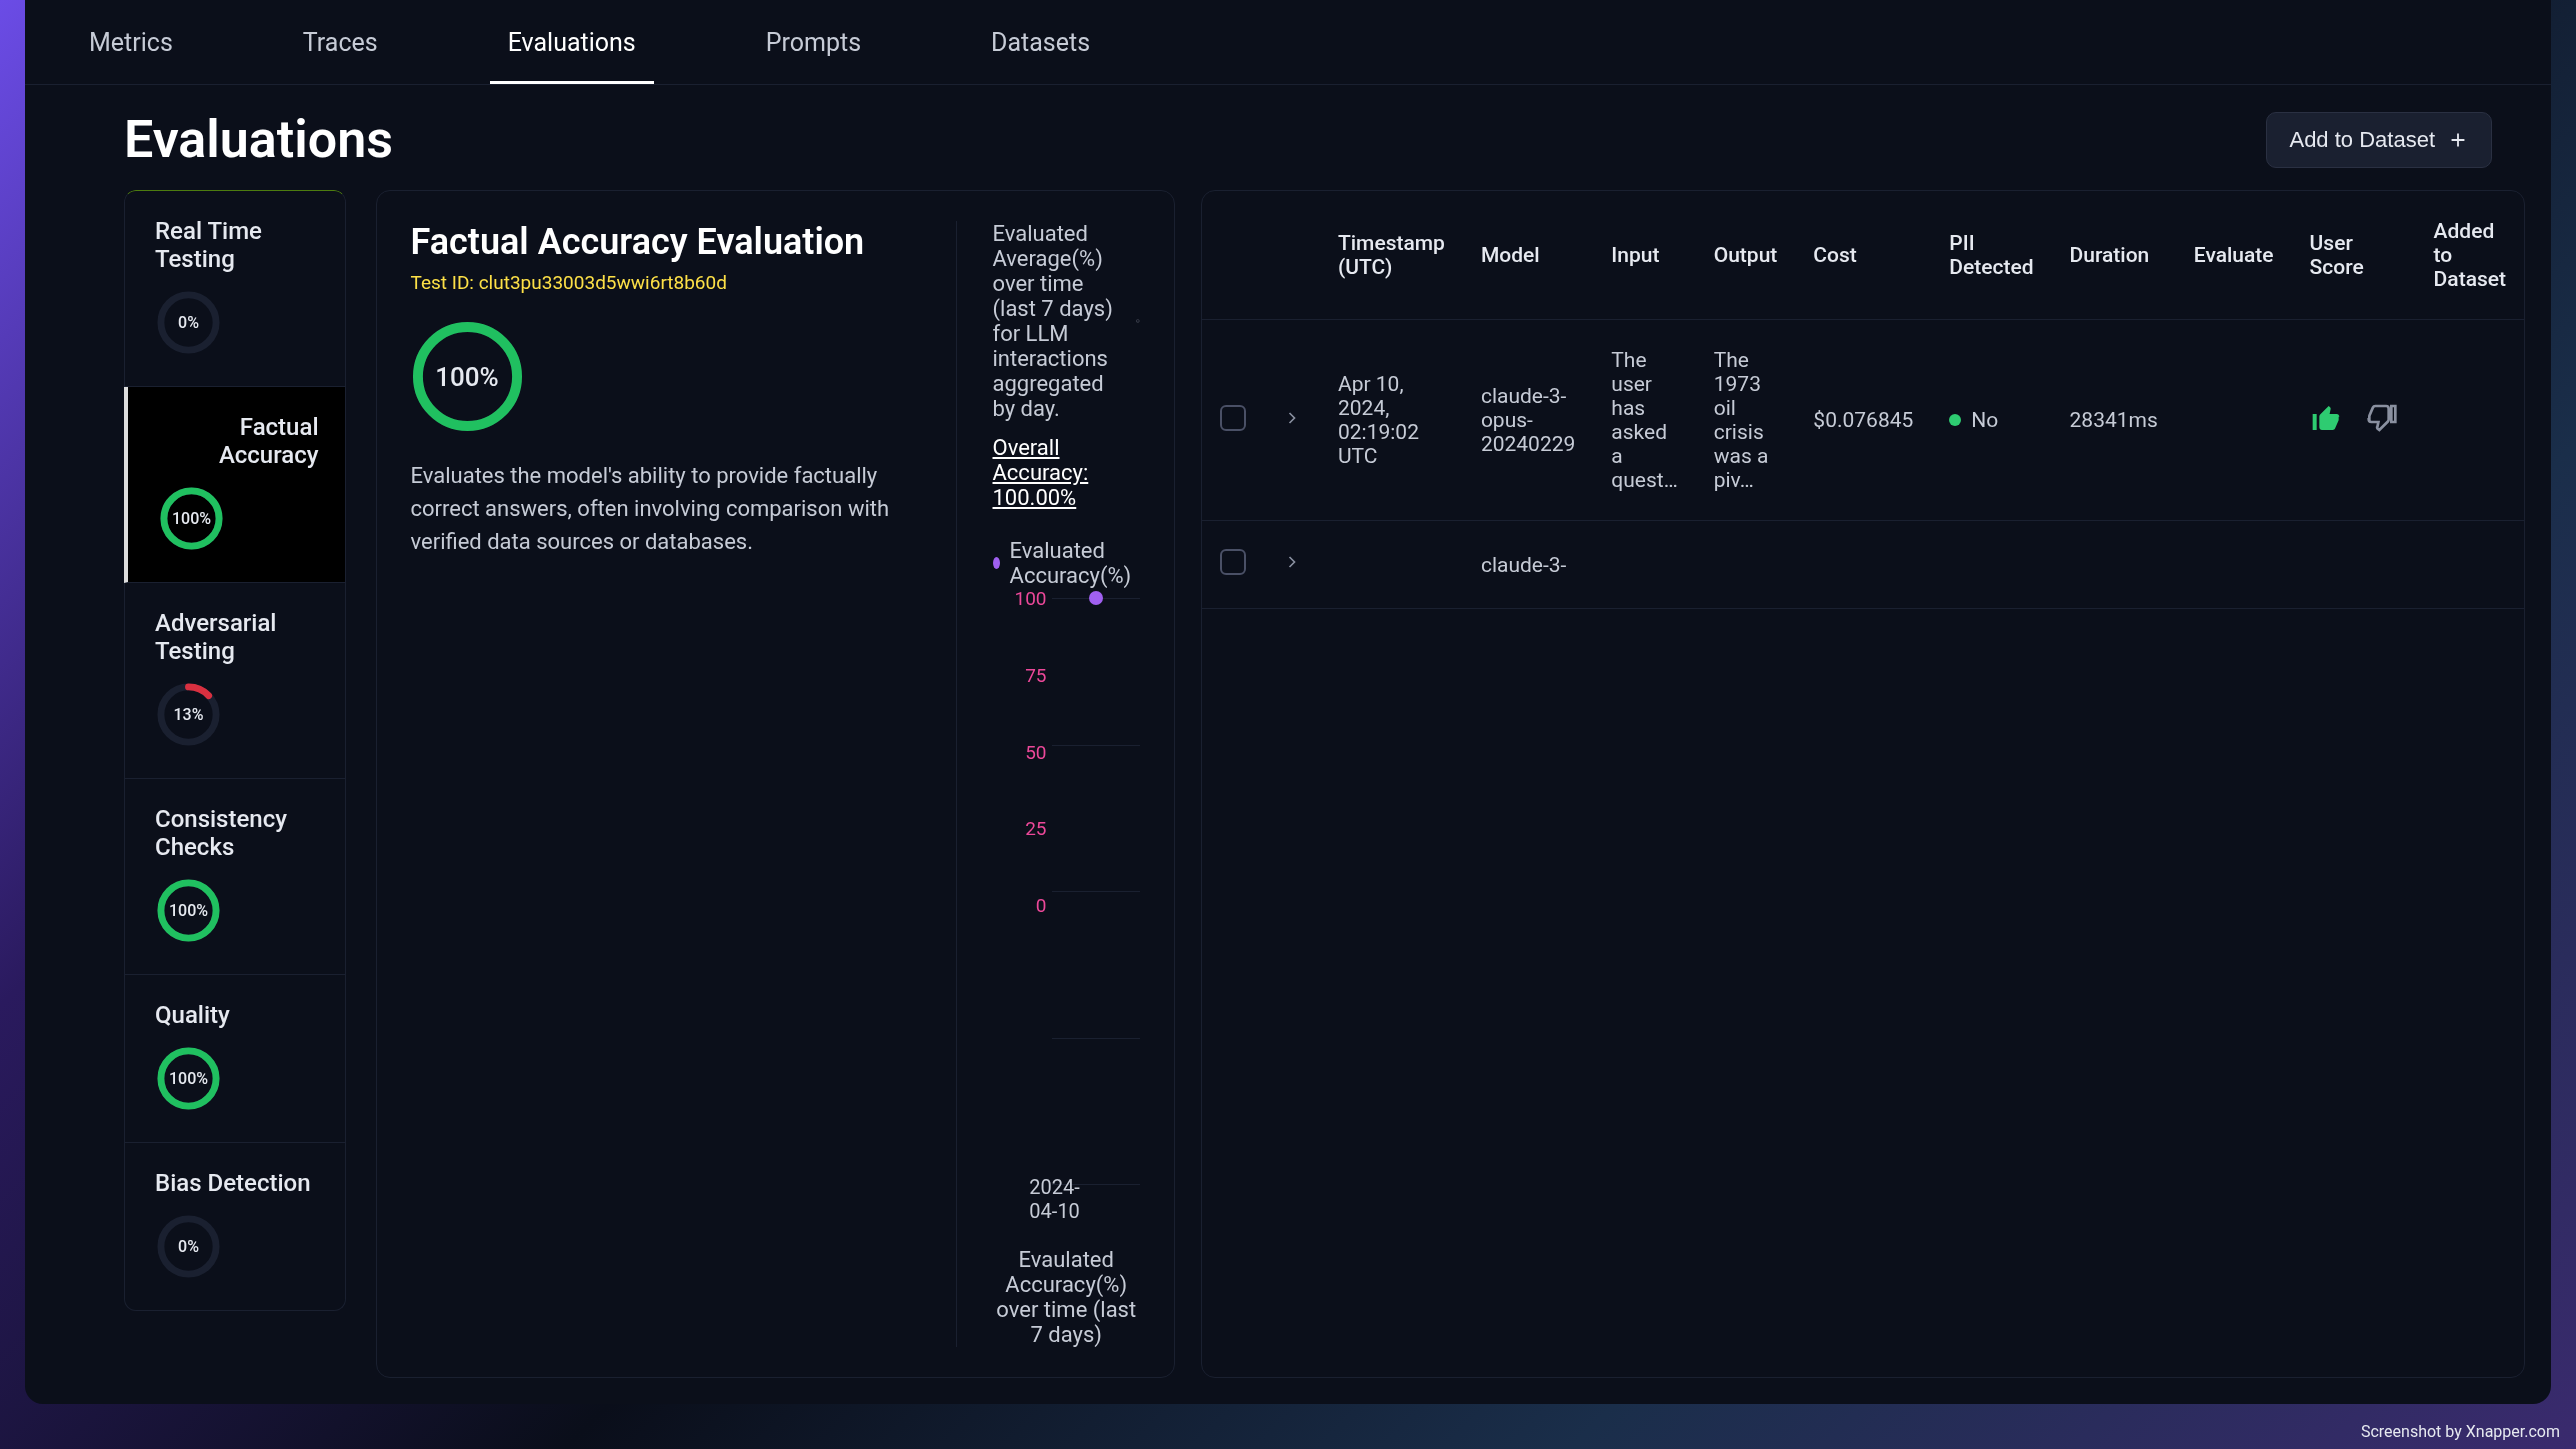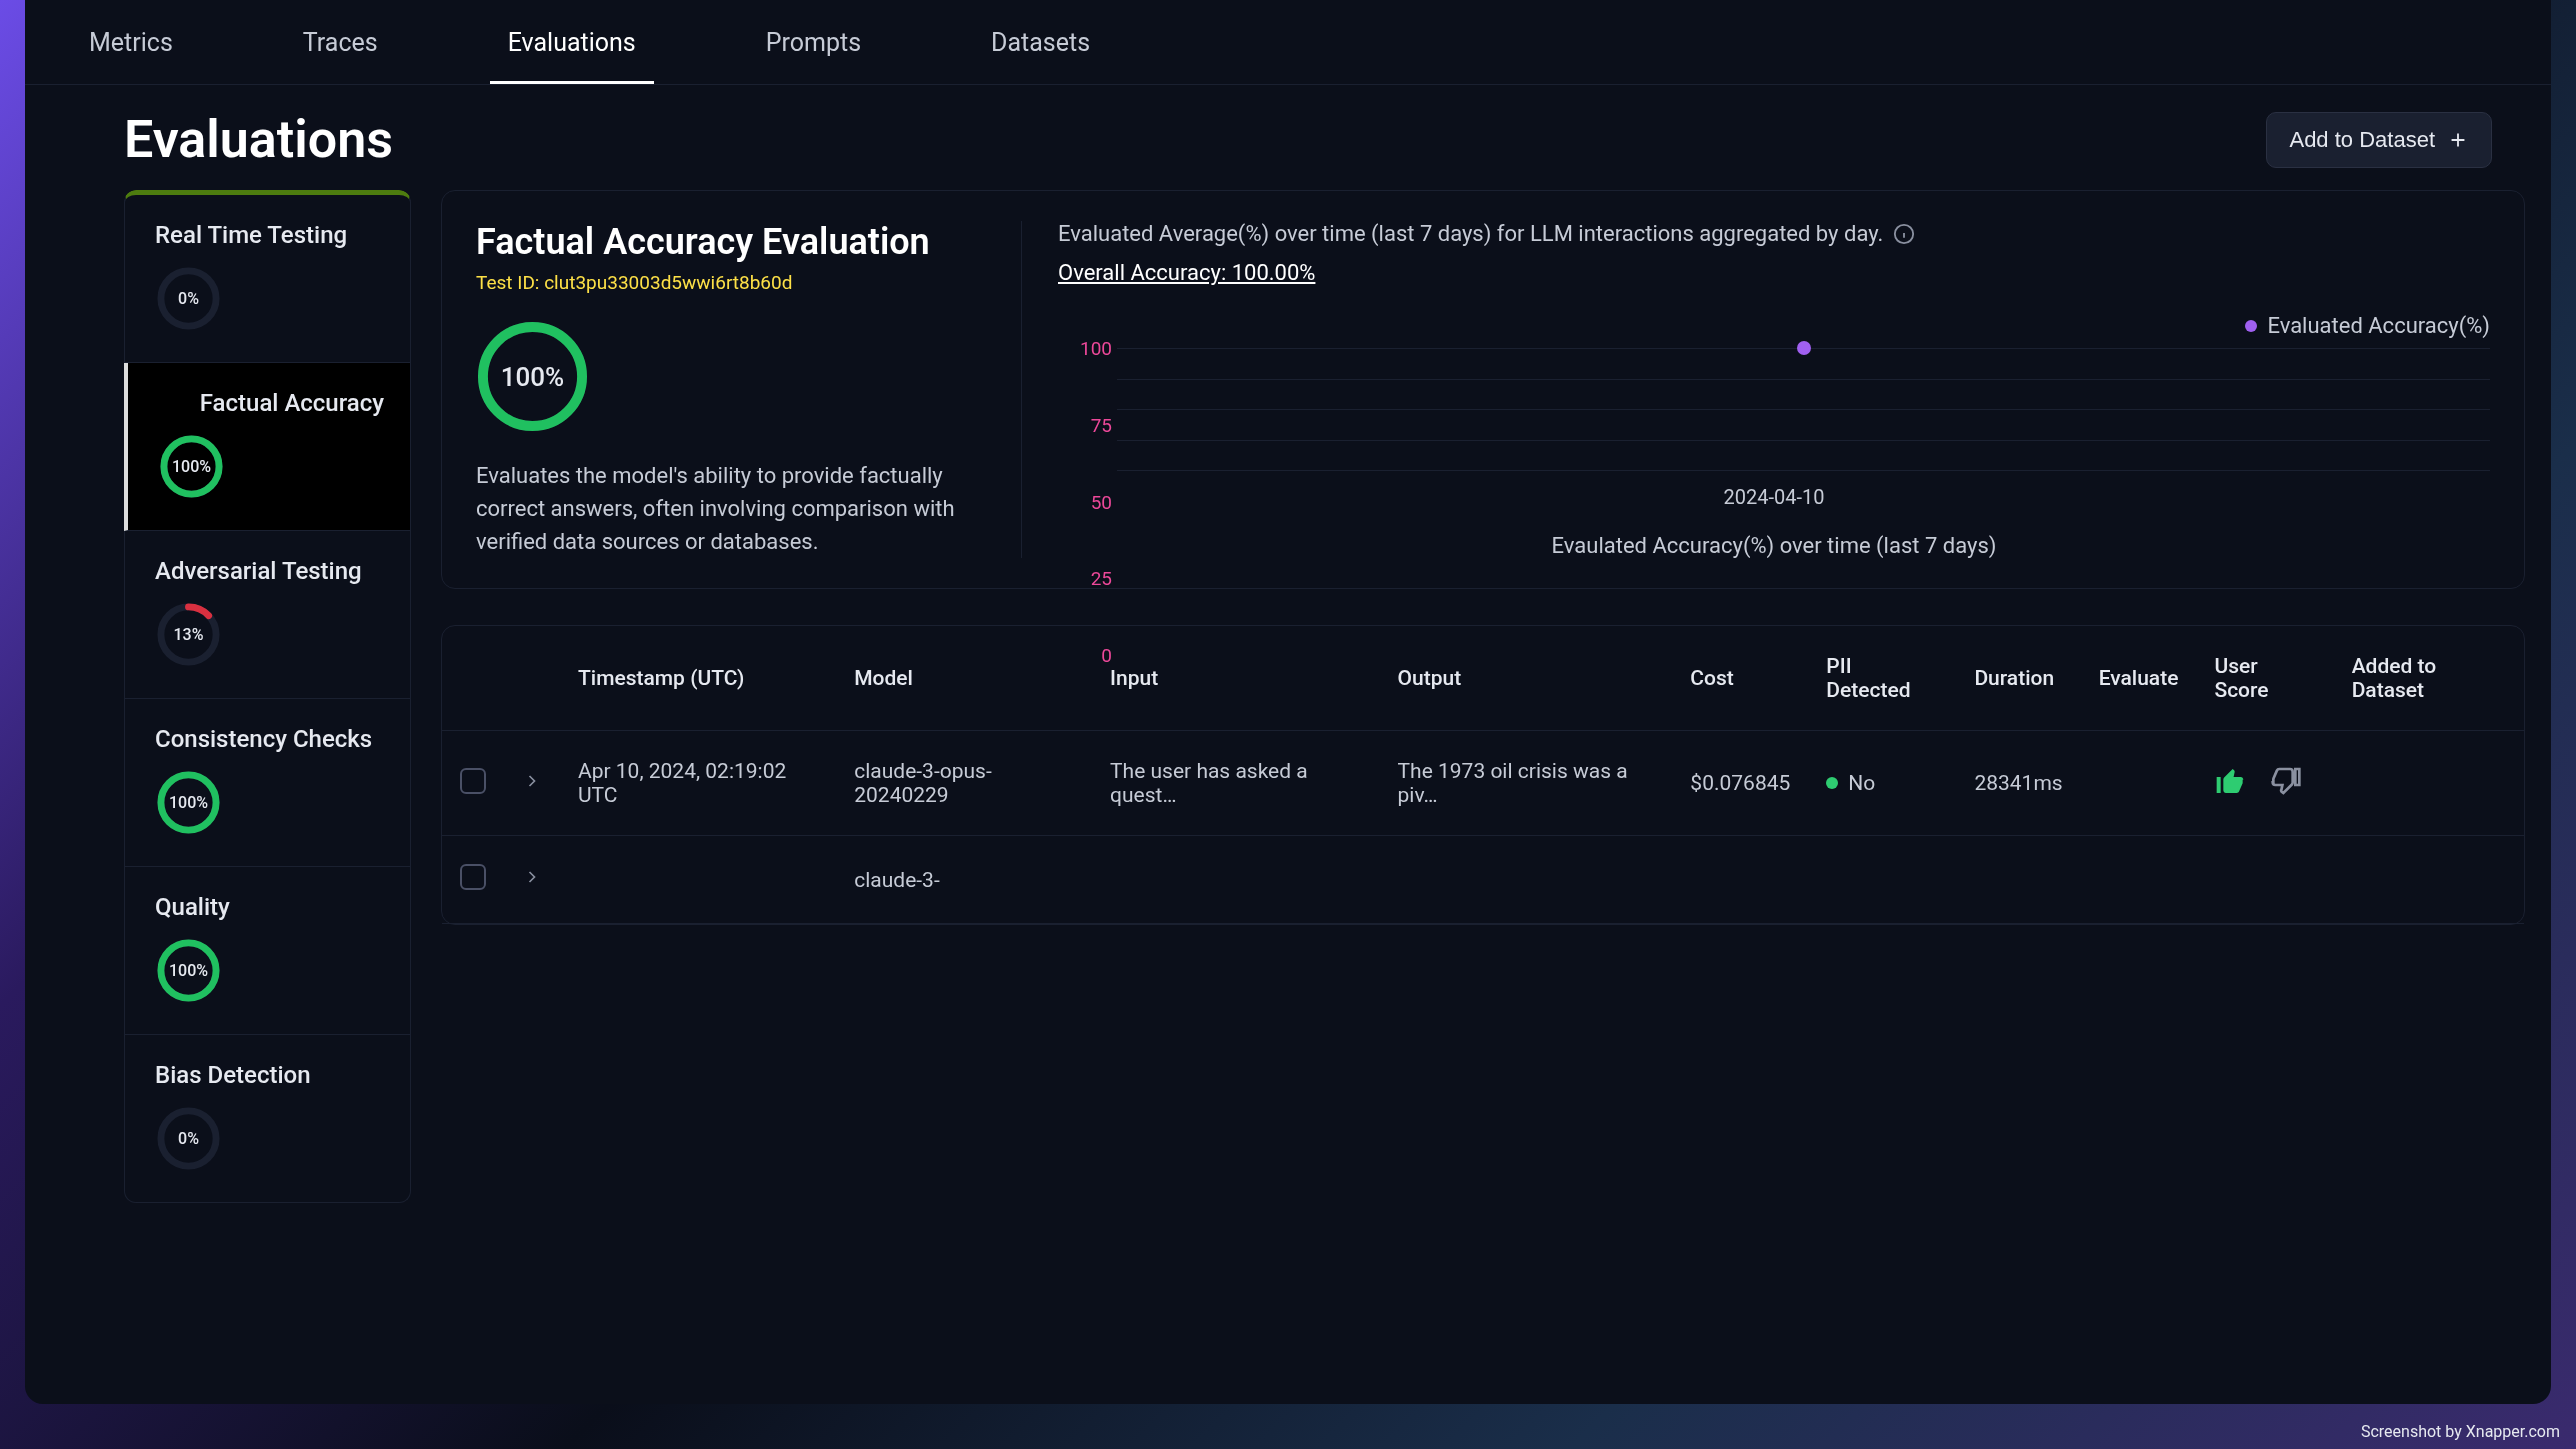--- a/index.html
+++ b/index.html
@@ -66,38 +66,39 @@
   .sb-item {
     padding: 26px 26px 30px 30px;
     border-bottom: 1px solid #1a2030;
     border-left: 1px solid #1a2030;
     border-right: 1px solid #1a2030;
     cursor: pointer;
     display: flex;
     flex-direction: column;
     gap: 16px;
   }
-  .sb-item:first-child { border-top: 5px solid #4d7c0f; border-radius: 12px 12px 0 0; justify-content: center; }
+  .sb-item:first-child { border-top: 1px solid #4d7c0f; border-radius: 12px 12px 0 0; justify-content: center; }
   .sb-item:last-child { border-radius: 0 0 12px 12px; }
   .sb-item.active { background: #000; border-left: 4px solid #ddd; text-align: right; }
   .sb-label { font-size: 24px; color: #e6e9f0; font-weight: 500; }
 
   .ring-wrap { position: relative; width: 67px; height: 67px; }
   .ring-wrap svg { transform: rotate(-90deg); }
   .ring-txt {
     position: absolute; inset: 0;
     display: flex; align-items: center; justify-content: center;
     font-size: 16px; color: #e6e9f0; font-weight: 500;
   }
 
   .content {
     flex: 1;
     display: flex;
-    flex-direction: column;
-    gap: 36px;
+    flex-direction: row;
+    gap: 26px;
+    justify-content: flex-end;
   }
   .card {
     border: 1px solid #1a2030;
     border-radius: 14px;
     padding: 30px 34px;
   }
   .hero { display: flex; gap: 40px; }
   .hero-left { width: 505px; display: flex; flex-direction: column; gap: 8px; }
   .hero-title { font-size: 36px; font-weight: 600; color: #fff; }
   .hero-sub { font-size: 19px; color: #fde047; }

